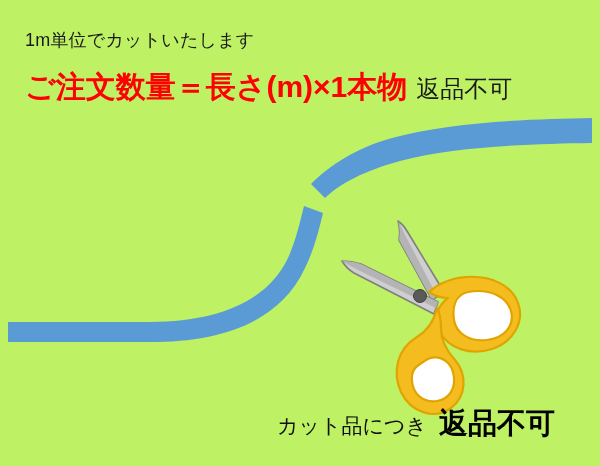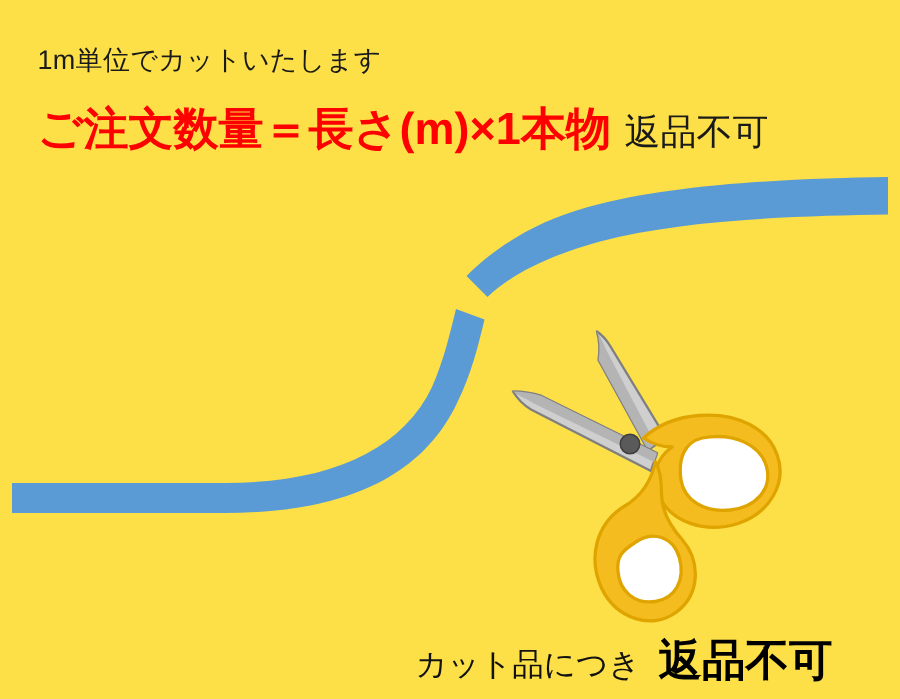--- a/index.html
+++ b/index.html
@@ -4,21 +4,21 @@
 <style>
   html, body {
     margin: 0;
     padding: 0;
     background: #ffffff;
   }
   #canvas {
     position: relative;
     width: 600px;
     height: 466px;
-    background: #fde047;
+    background: #bef264;
     overflow: hidden;
     font-family: "Liberation Sans", "DejaVu Sans", sans-serif;
   }
   #artwork {
     position: absolute;
     left: 0;
     top: 0;
     width: 600px;
     height: 466px;
   }
@@ -50,21 +50,21 @@
   }
   #line2black {
     font-size: 24px;
     color: #1a1a1a;
     margin-left: 9px;
     letter-spacing: 0px;
   }
   #line3wrap {
     position: absolute;
     left: 277px;
-    top: 427px;
+    top: 409px;
     white-space: nowrap;
     line-height: 1;
   }
   #line3small {
     font-size: 21px;
     color: #111111;
     letter-spacing: 0px;
   }
   #line3big {
     font-size: 29px;

